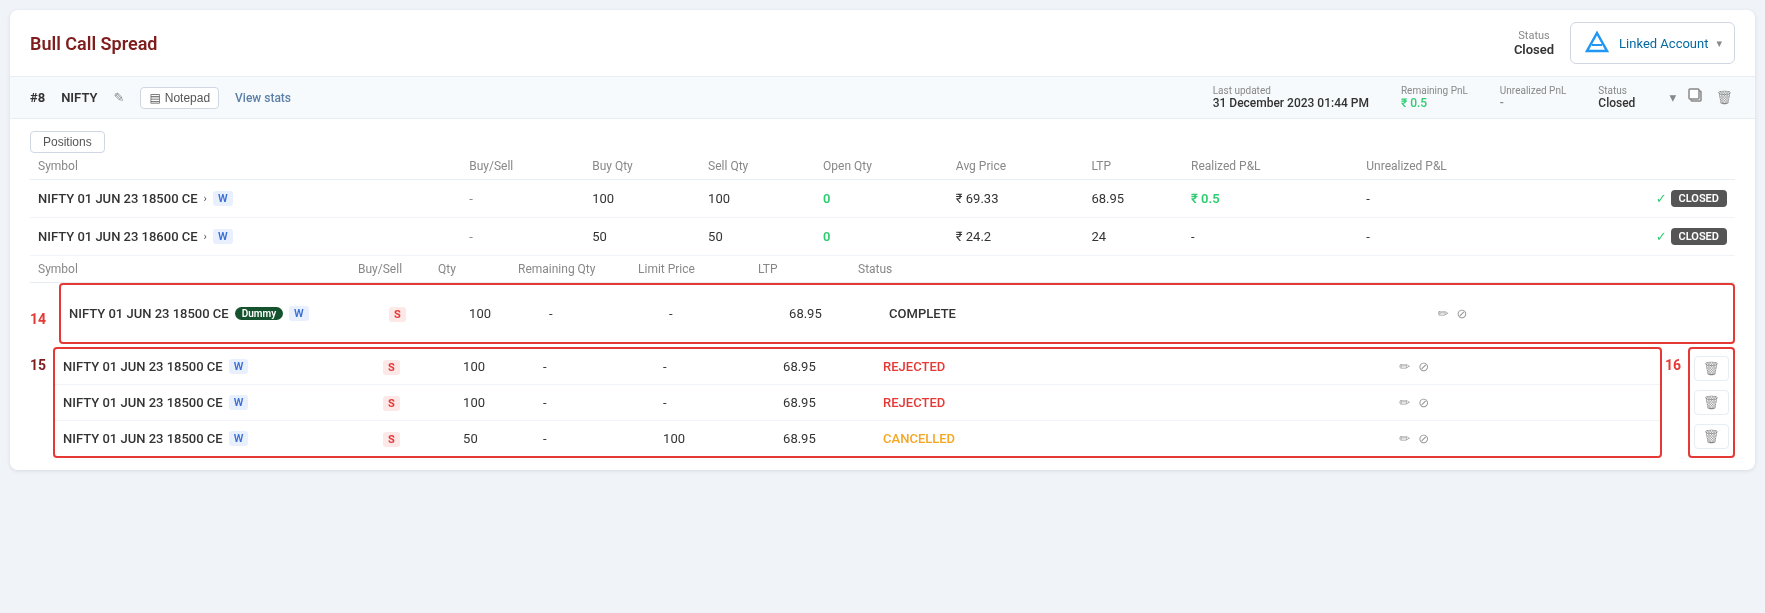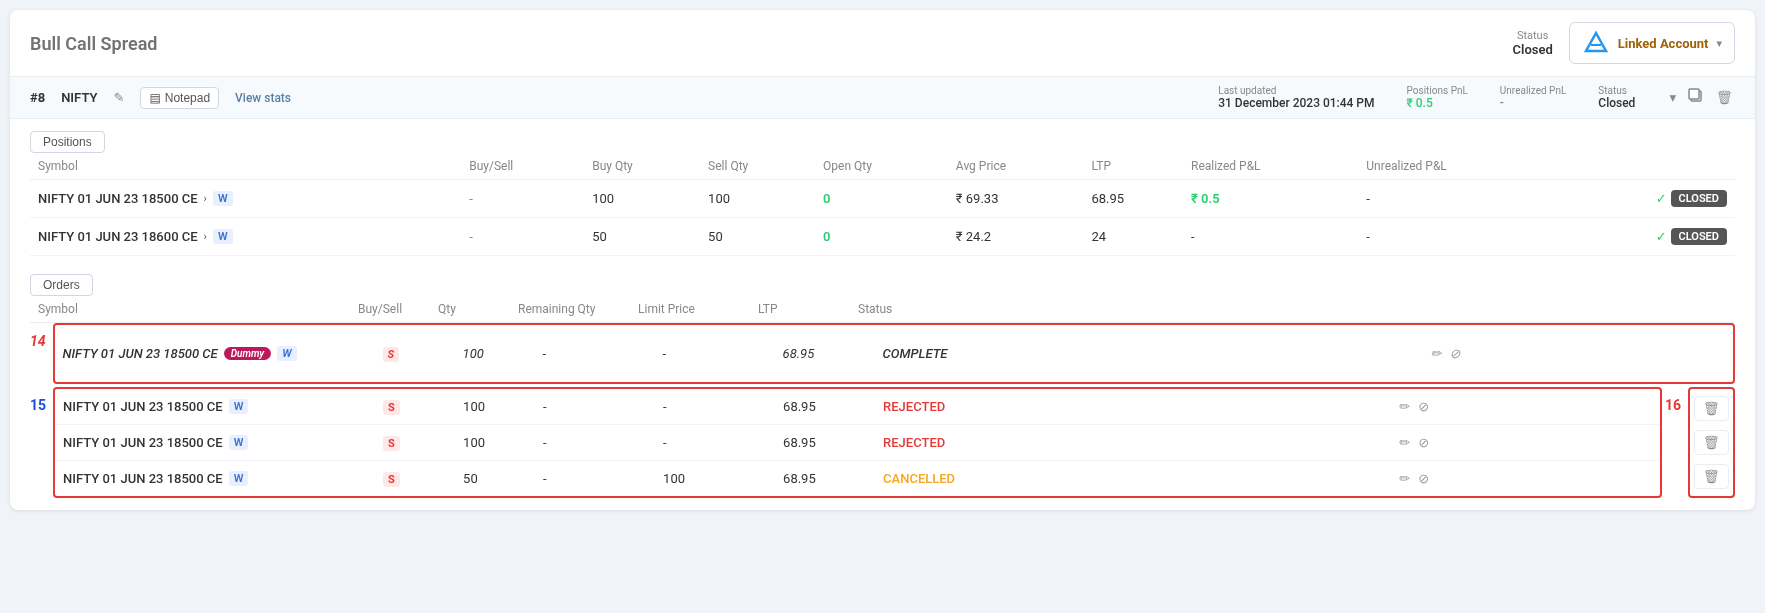--- a/index.html
+++ b/index.html
@@ -20,21 +20,21 @@
     .header {
       display: flex;
       align-items: center;
       justify-content: space-between;
       padding: 12px 20px;
       border-bottom: 1px solid #e8edf2;
     }
     .header-left {
       font-size: 18px;
       font-weight: 600;
-      color: #737373;
+      color: #7f1d1d;
     }
     .header-right {
       display: flex;
       align-items: center;
       gap: 16px;
     }
     .status-block {
       text-align: center;
     }
     .status-label {
@@ -51,22 +51,22 @@
       align-items: center;
       gap: 8px;
       border: 1px solid #d0d7e2;
       border-radius: 6px;
       padding: 6px 12px;
       cursor: pointer;
       background: #fff;
     }
     .linked-account-text {
       font-size: 13px;
-      font-weight: 700;
-      color: #a16207;
+      font-weight: 400;
+      color: #0369a1;
       text-align: right;
     }
     .chevron-down {
       color: #888;
       font-size: 11px;
     }
     
     .strategy-row {
       display: flex;
       align-items: center;
@@ -215,21 +215,21 @@
     .dash-text { color: #888; }
     .s-badge {
       background: #fde8e8;
       color: #e53935;
       border-radius: 3px;
       padding: 1px 5px;
       font-size: 11px;
       font-weight: 700;
     }
     .dummy-badge {
-      background: #be185d;
+      background: #14532d;
       color: #fff;
       border-radius: 8px;
       padding: 1px 7px;
       font-size: 10px;
       font-weight: 600;
     }
     .action-icons {
       display: flex;
       gap: 8px;
       align-items: center;
@@ -272,21 +272,21 @@
       <span>▤</span>
       <span>Notepad</span>
     </button>
     <span class="view-stats-btn">View stats</span>
     <div class="strategy-row-right">
       <div class="meta-block">
         <span class="meta-label">Last updated</span>
         <span class="meta-value">31 December 2023 01:44 PM</span>
       </div>
       <div class="meta-block">
-        <span class="meta-label">Positions PnL</span>
+        <span class="meta-label">Remaining PnL</span>
         <span class="meta-value green">₹ 0.5</span>
       </div>
       <div class="meta-block">
         <span class="meta-label">Unrealized PnL</span>
         <span class="meta-value gray">-</span>
       </div>
       <div class="meta-block">
         <span class="meta-label">Status</span>
         <span class="meta-value">Closed</span>
       </div>
@@ -364,43 +364,40 @@
       <div class="closed-cell">
         <span class="check-icon">✓</span>
         <span class="closed-badge">CLOSED</span>
       </div>
     </td>
   </tr>
         </tbody>
     </table>
   </div>
 
-  <div class="section-orders-header">
-    <button class="section-title-btn" style="margin-top:10px;">Orders</button>
-  </div>
 
   <div style="padding: 0 20px;">
     <table class="orders-table">
       <thead>
         <tr>
           <th style="width:320px;">Symbol</th>
           <th style="width:80px;">Buy/Sell</th>
           <th style="width:80px;">Qty</th>
           <th style="width:120px;">Remaining Qty</th>
           <th style="width:120px;">Limit Price</th>
           <th style="width:100px;">LTP</th>
           <th>Status</th>
           <th></th>
         </tr>
       </thead>
     </table>
   </div>
 
   <div id="orders-rows-container" style="padding: 0 20px 12px; display: flex; flex-direction: column; gap: 3px;">
-      <div style="display: flex; align-items: flex-start; gap: 3px; font-style: italic;">
+      <div style="display: flex; align-items: center; gap: 9px;">
         <div style="color: rgb(229, 57, 53); font-weight: 700; font-size: 14px; padding: 10px 4px 0px 0px; min-width: 18px;">14</div>
         <div style="border: 2px solid rgb(229, 57, 53); border-radius: 4px; flex: 1 1 0%;">
           <table style="width:100%;border-collapse:collapse;">
   <tbody>
     <tr>
       <td style="width:320px;padding:10px 8px;">
         <div class="symbol-cell">
           <span class="symbol-text">NIFTY 01 JUN 23 18500 CE</span>
           <span class="dummy-badge">Dummy</span>
           <span class="w-badge">W</span>
@@ -419,21 +416,21 @@
           <span style="cursor:pointer;">✏</span>
           <span style="cursor:pointer;">⊘</span>
         </div>
       </td>
     </tr>
   </tbody>
 </table>
         </div>
       </div>
       <div style="display: flex; align-items: stretch; gap: 3px;">
-        <div style="color: #1d4ed8; font-weight: 700; font-size: 14px; padding: 10px 4px 0px 0px; min-width: 18px;">15</div>
+        <div style="color: #7f1d1d; font-weight: 700; font-size: 14px; padding: 10px 4px 0px 0px; min-width: 18px;">15</div>
         <div style="border: 2px solid rgb(229, 57, 53); border-radius: 4px; flex: 1 1 0%;">
           <table style="width:100%;border-collapse:collapse;">
             <tbody>
               <tr style="border-bottom:1px solid #f0f4f8;">
     <td style="width:320px;padding:10px 8px;">
       <div class="symbol-cell">
         <span class="symbol-text">NIFTY 01 JUN 23 18500 CE</span>
         <span class="w-badge">W</span>
       </div>
     </td>

